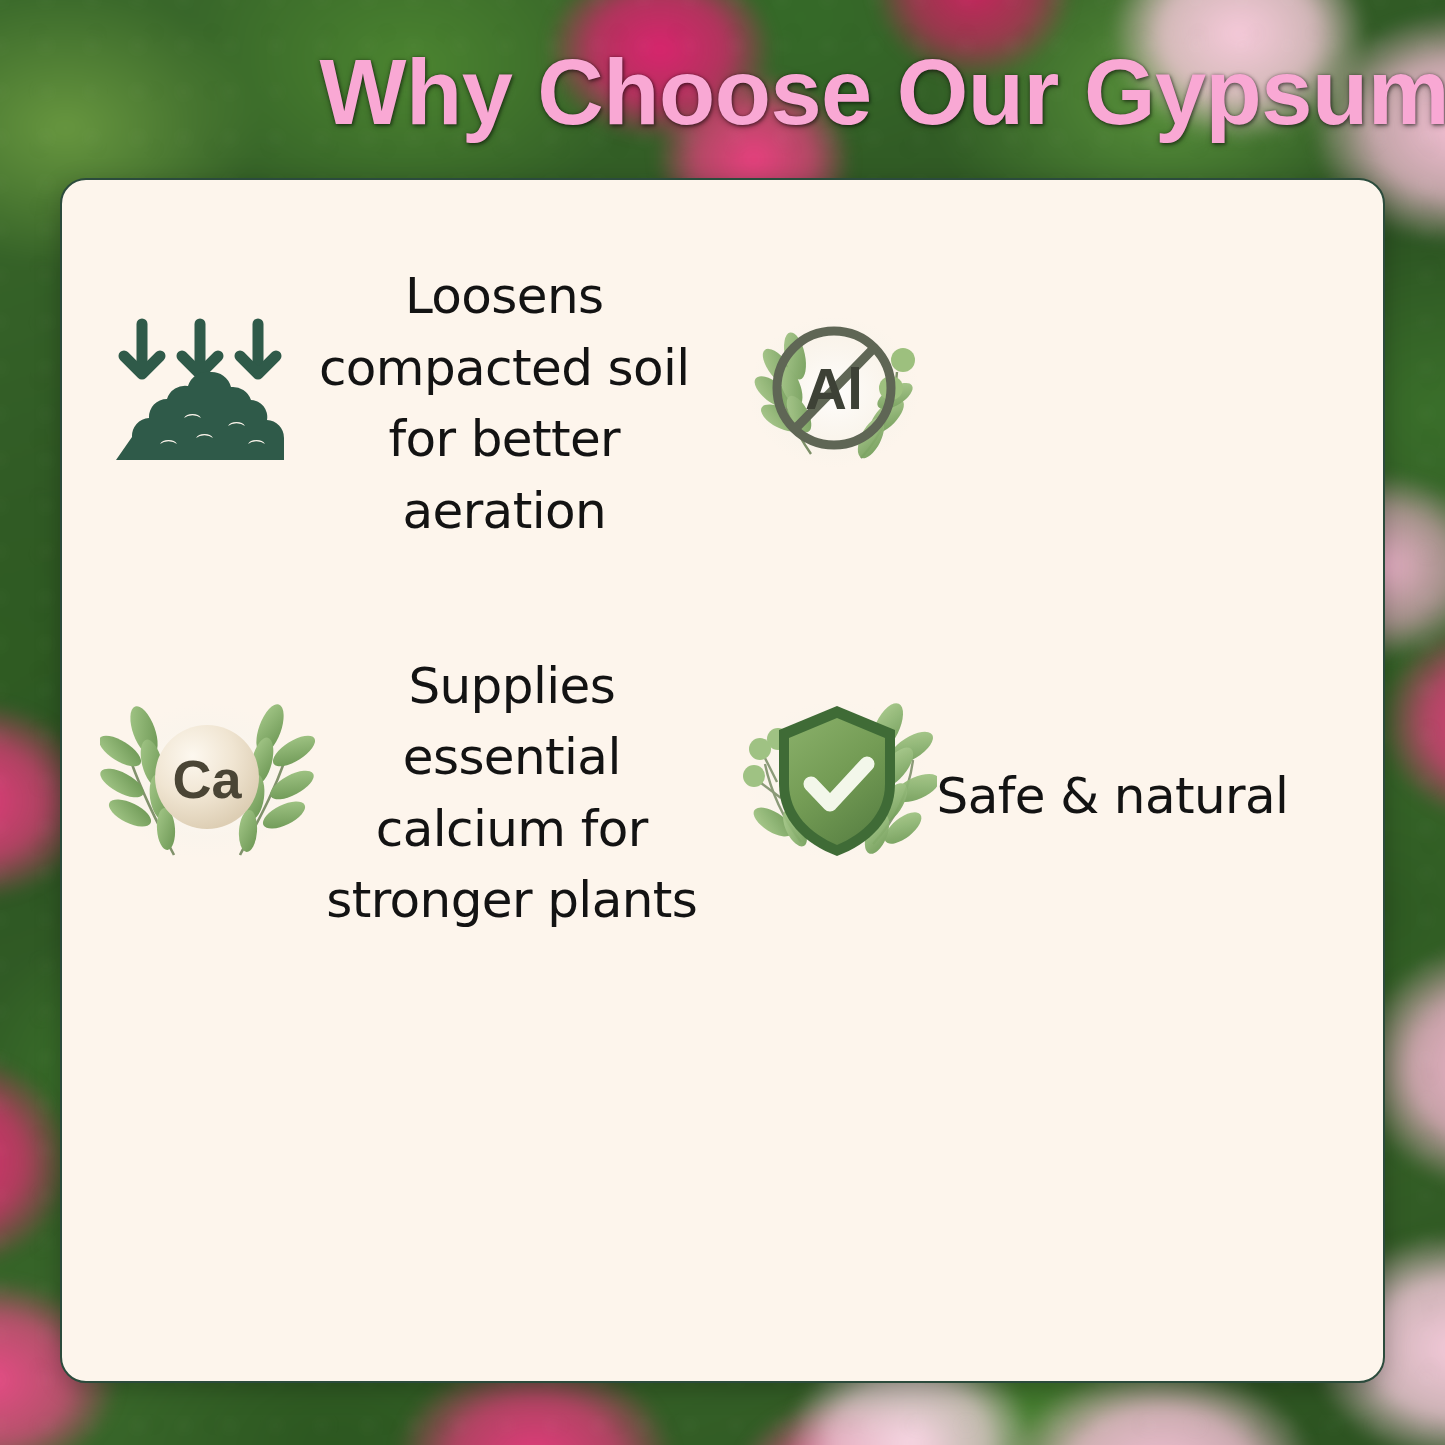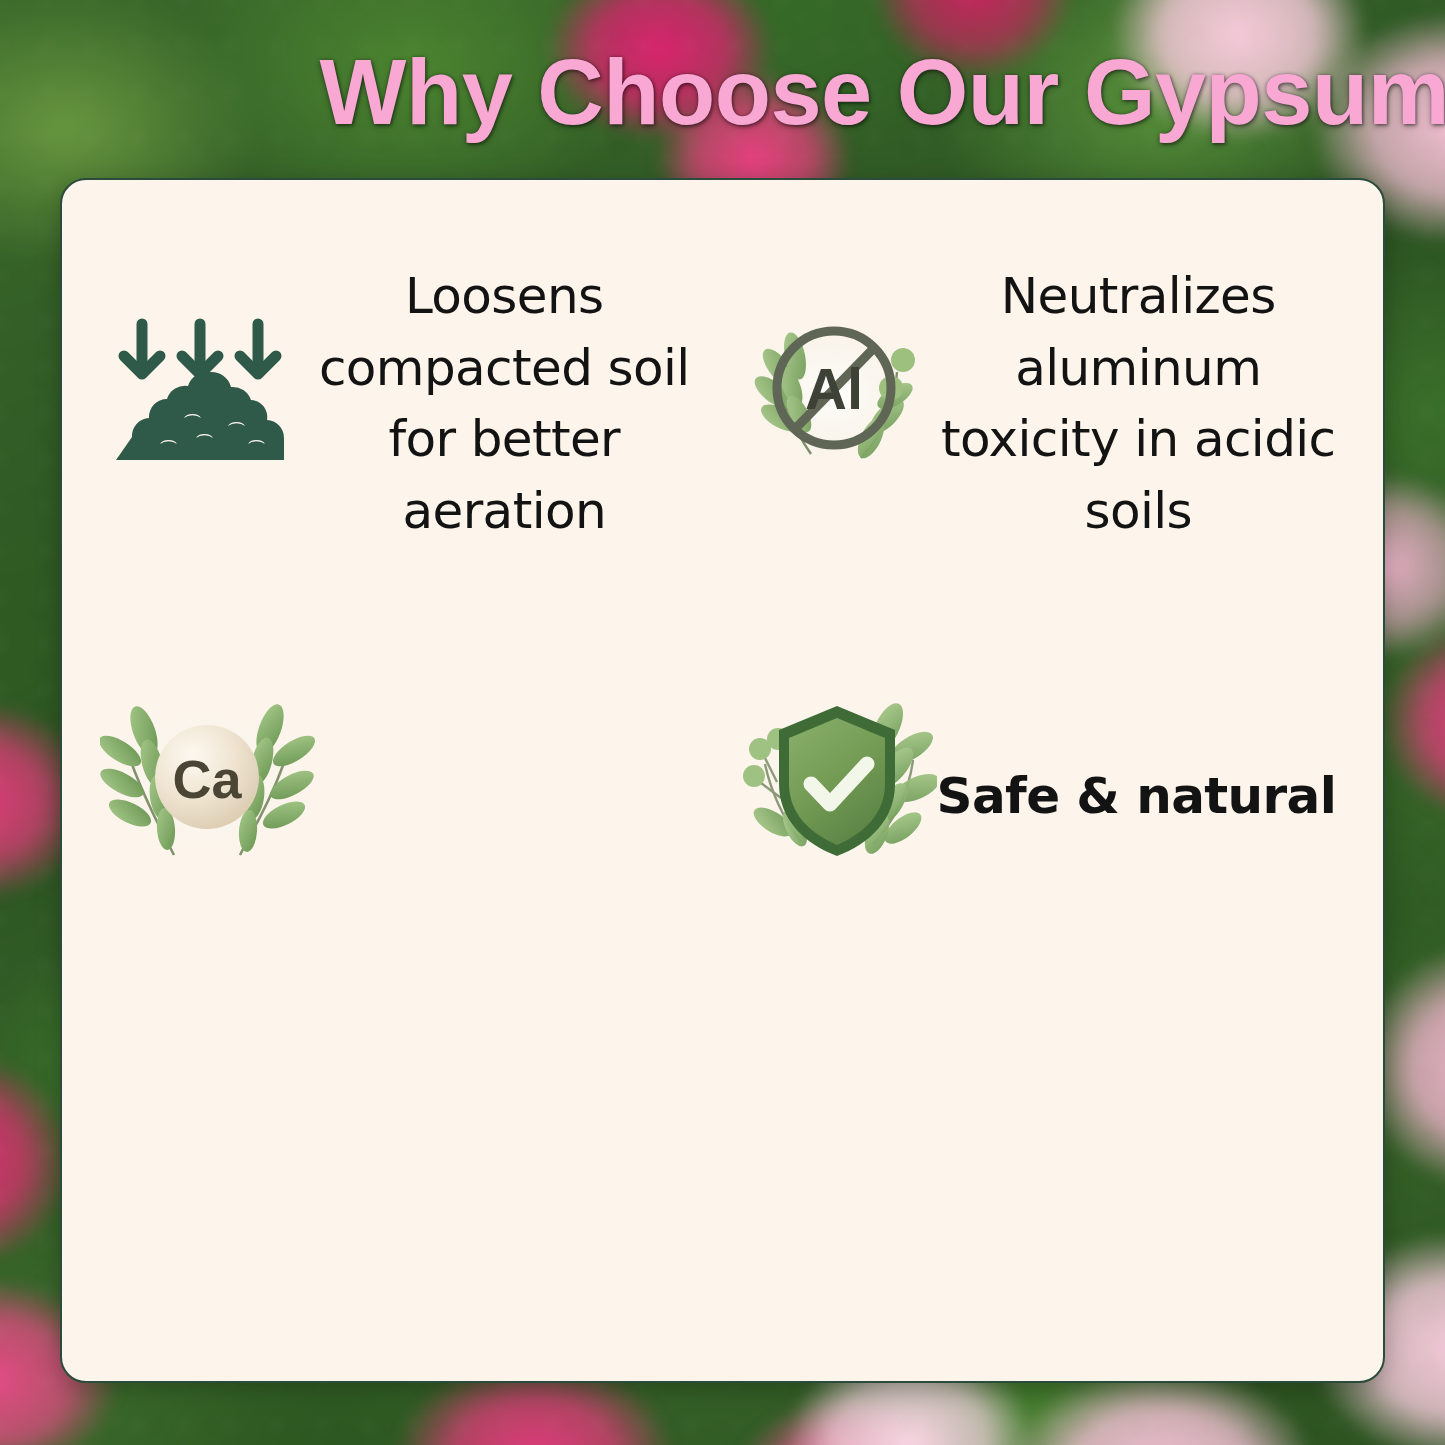--- a/index.html
+++ b/index.html
@@ -146,21 +146,21 @@
     margin-top: 25px;
   }
 
   
   .f-soil .icon-wrap { height: 170px; }
   .f-alum .icon-wrap { height: 170px; }
   .f-ca   .icon-wrap { height: 176px; }
   .f-water .icon-wrap { height: 176px; }
   .f-pkg  .icon-wrap { height: 182px; }
   .f-safe .icon-wrap { height: 182px; }
-  .f-safe .caption { margin-top: 30px; font-weight: bold; }
+  .f-safe .caption { margin-top: 30px; }
   .f-pkg  .caption { margin-top: 22px; }
 
   svg { display: block; }
 </style>
 </head>
 <body>
 
 <div id="bg-photo">
   <div class="layer l-base"></div>
   <div class="layer l-pink"></div>
@@ -238,21 +238,20 @@
         <g fill="#9dc07e">
           <circle cx="166" cy="52" r="12"></circle>
           <circle cx="154" cy="80" r="12"></circle>
         </g>
 
         <circle cx="97" cy="80" r="57" fill="none" stroke="#5f6655" stroke-width="9"></circle>
         <line x1="58" y1="121" x2="136" y2="41" stroke="#5f6655" stroke-width="9" stroke-linecap="round"></line>
         <text x="97" y="101" text-anchor="middle" font-family="'Liberation Sans', sans-serif" font-size="58" font-weight="700" fill="#3d4136">Al</text>
       </svg>
     </div>
-    <div class="caption">Neutralizes aluminum toxicity in acidic soils</div>
   </div>
 
   <div class="feature f-ca">
     <div class="icon-wrap">
       <svg width="215" height="168" viewBox="0 0 215 168" aria-hidden="true">
         <defs>
           <radialGradient id="glowC" cx="50%" cy="50%" r="50%">
             <stop offset="0%" stop-color="#ffffff" stop-opacity=".95"></stop>
             <stop offset="72%" stop-color="#f8f4ec" stop-opacity=".5"></stop>
             <stop offset="100%" stop-color="#f8f4ec" stop-opacity="0"></stop>
@@ -292,20 +291,21 @@
           <ellipse cx="192" cy="88" rx="10" ry="24" transform="rotate(62 192 88)"></ellipse>
           <ellipse cx="154" cy="100" rx="10" ry="23" transform="rotate(8 154 100)"></ellipse>
           <ellipse cx="184" cy="118" rx="10" ry="23" transform="rotate(64 184 118)"></ellipse>
           <ellipse cx="148" cy="134" rx="9" ry="21" transform="rotate(4 148 134)"></ellipse>
         </g>
 
         <circle cx="107" cy="80" r="52" fill="url(#ballC)"></circle>
         <text x="107" y="101" text-anchor="middle" font-family="'Liberation Sans', sans-serif" font-size="54" font-weight="700" fill="#4a4535">Ca</text>
       </svg>
     </div>
+    <div class="caption">Supplies essential calcium for stronger plants</div>
   </div>
 
 
 
   <div class="feature f-safe">
     <div class="icon-wrap">
       <svg width="200" height="178" viewBox="0 0 200 178" aria-hidden="true">
         <defs>
           <radialGradient id="glowS" cx="50%" cy="50%" r="50%">
             <stop offset="0%" stop-color="#ffffff" stop-opacity=".9"></stop>

